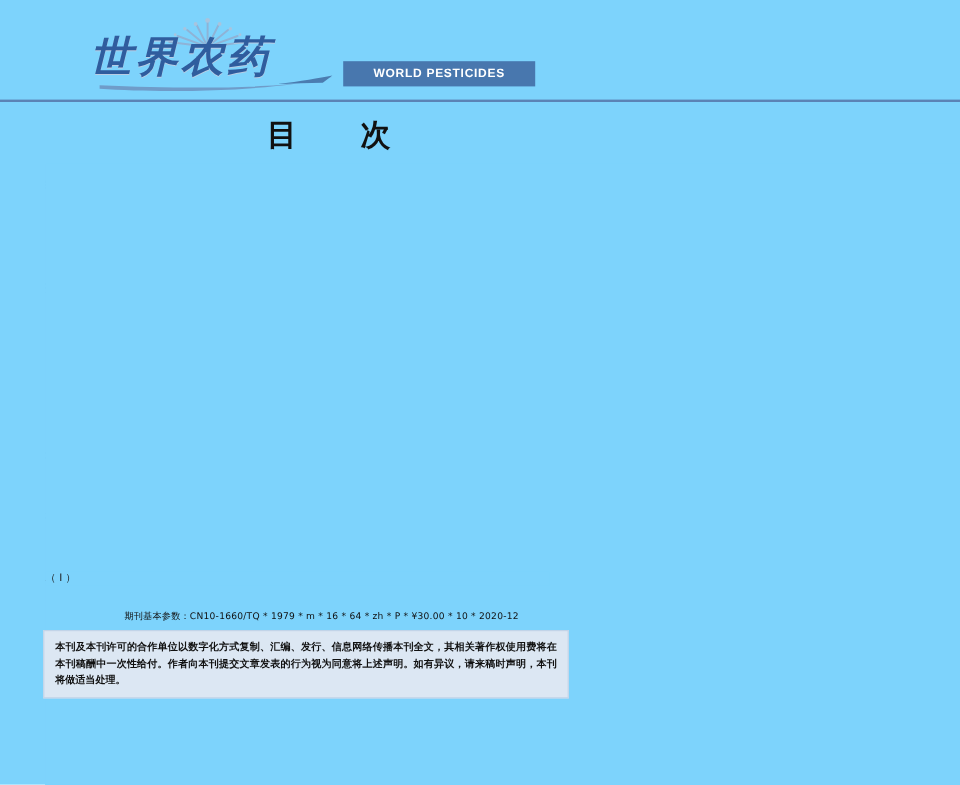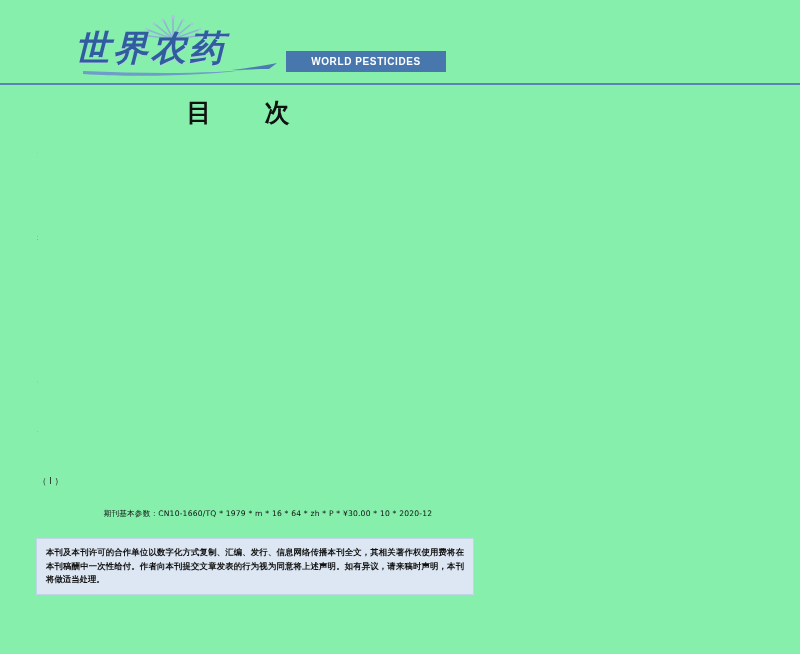--- a/index.html
+++ b/index.html
@@ -13,21 +13,21 @@
     font-family: "Liberation Sans", sans-serif;
     color: #1a1a1a;
     position: relative;
     overflow: hidden;
   }
   .page {
     position: absolute;
     left: 0; top: 0;
     width: 800px;
     height: 654px;
-    background: #86efac;
+    background: #7dd3fc;
   }
 
   
   .masthead {
     position: absolute;
     left: 0; top: 0;
     width: 800px;
     height: 84px;
   }
   .logo-wrap {
@@ -95,20 +95,21 @@
     position: absolute;
     left: 0;
     top: 96px;
     width: 490px;
     text-align: center;
     font-family: "DejaVu Sans", sans-serif;
     font-size: 25px;
     font-weight: bold;
     letter-spacing: 14px;
     color: #111;
+    padding-left: 36px;
   }
 
   
   .content {
     position: absolute;
     left: 38px;
     top: 136px;
     width: 420px;
   }
   .section {
@@ -202,21 +203,20 @@
     width: 418px;
     background: #dce7f3;
     border: 1px solid #c2d4e8;
     padding: 7px 9px;
     font-family: "DejaVu Sans", sans-serif;
     font-size: 8.4px;
     line-height: 1.62;
     color: #111;
     font-weight: bold;
     text-align: justify;
-    margin-top: 13px;
   }
 </style>
 </head>
 <body>
 
 <div class="page">
 
   <div class="masthead">
     <div class="logo-wrap">
       <svg class="logo-burst" viewBox="0 0 80 26">

